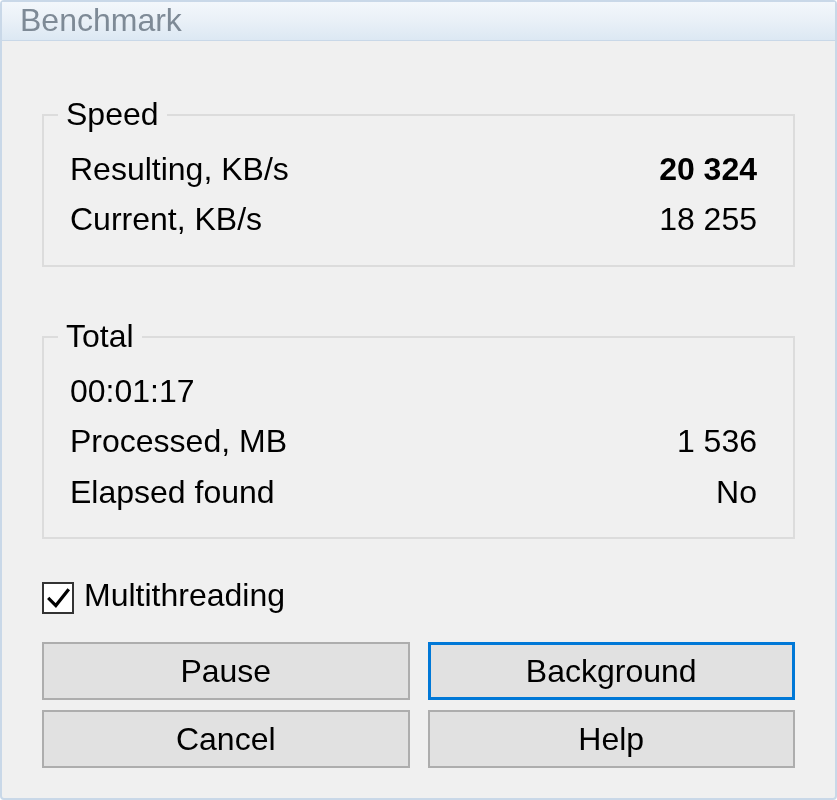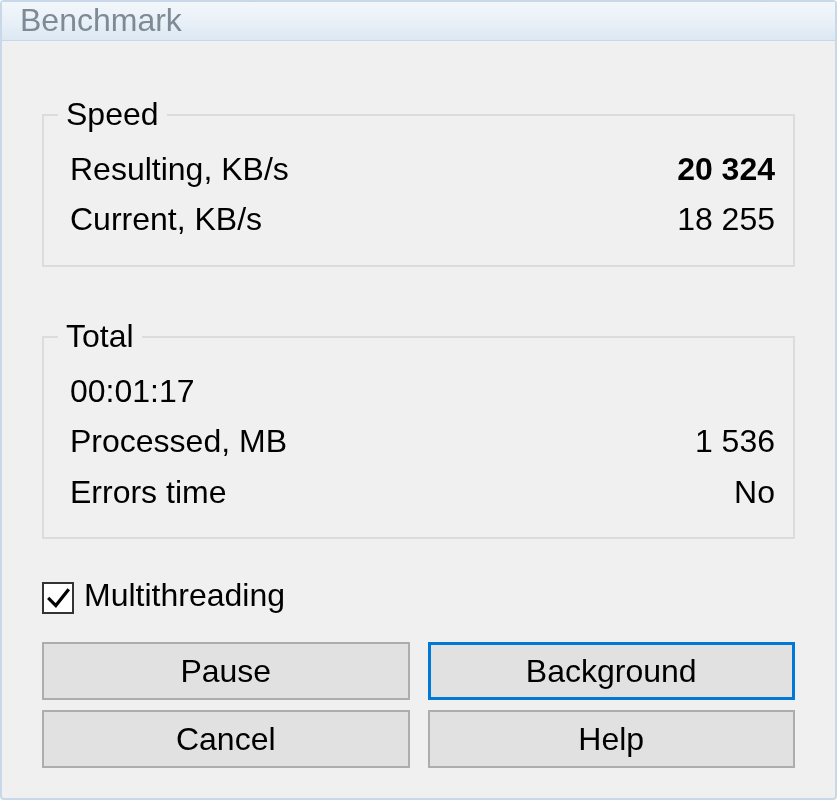--- a/index.html
+++ b/index.html
@@ -39,21 +39,21 @@
     .client {
       flex: 1;
       padding: 28px 40px 30px 40px;
       display: flex;
       flex-direction: column;
     }
     .groupbox {
       position: relative;
       border: 2px solid #dcdcdc;
       margin-bottom: 24px;
-      padding: 30px 18px 22px 26px;
+      padding: 30px 36px 22px 26px;
       margin-top: 45px;
     }
     .groupbox-legend {
       position: absolute;
       top: -20px;
       left: 14px;
       background: #f0f0f0;
       padding: 0 8px;
       font-size: 32px;
       color: #000;
@@ -159,21 +159,21 @@
       <div class="row">
         <span class="value">00:01:17</span>
       </div>
 
       <div class="row">
         <span class="label">Processed, MB</span>
         <span class="value">1 536</span>
       </div>
 
       <div class="row">
-        <span class="label">Errors time</span>
+        <span class="label">Elapsed found</span>
         <span class="value">No</span>
       </div>
     </div>
 
     <div class="checkbox-row">
       <span class="checkbox-box">
         <svg viewBox="0 0 24 24">
           <polyline points="4,13 10,19 21,5" fill="none" stroke="#000" stroke-width="3" stroke-linecap="square" stroke-linejoin="miter"></polyline>
         </svg>
       </span>

